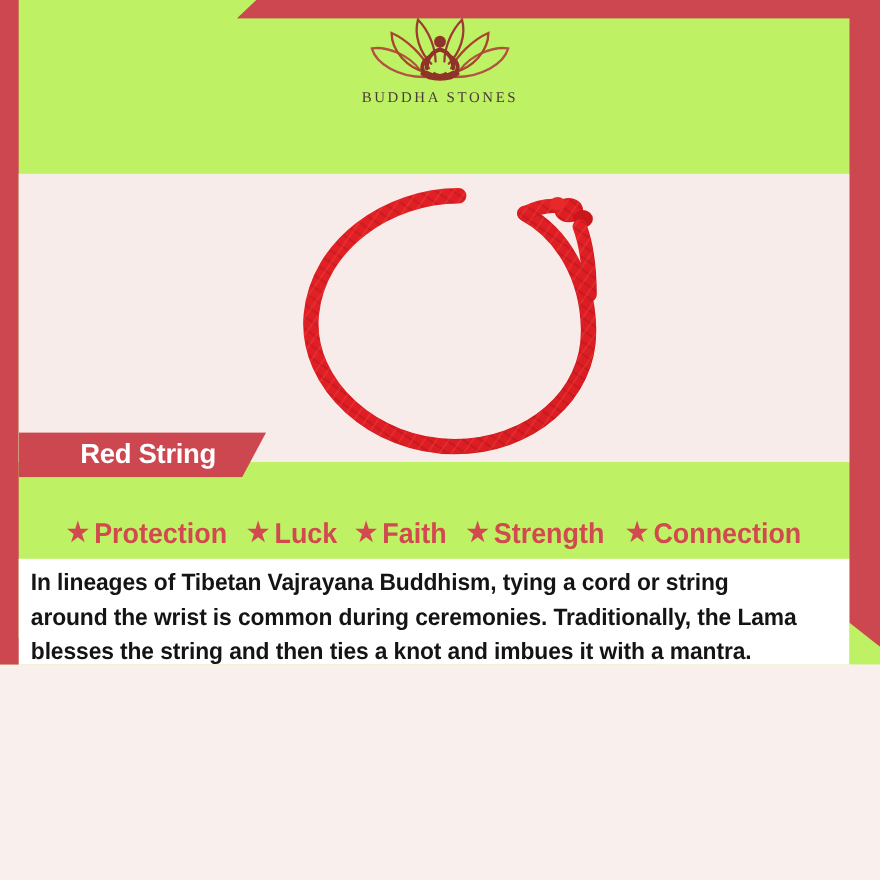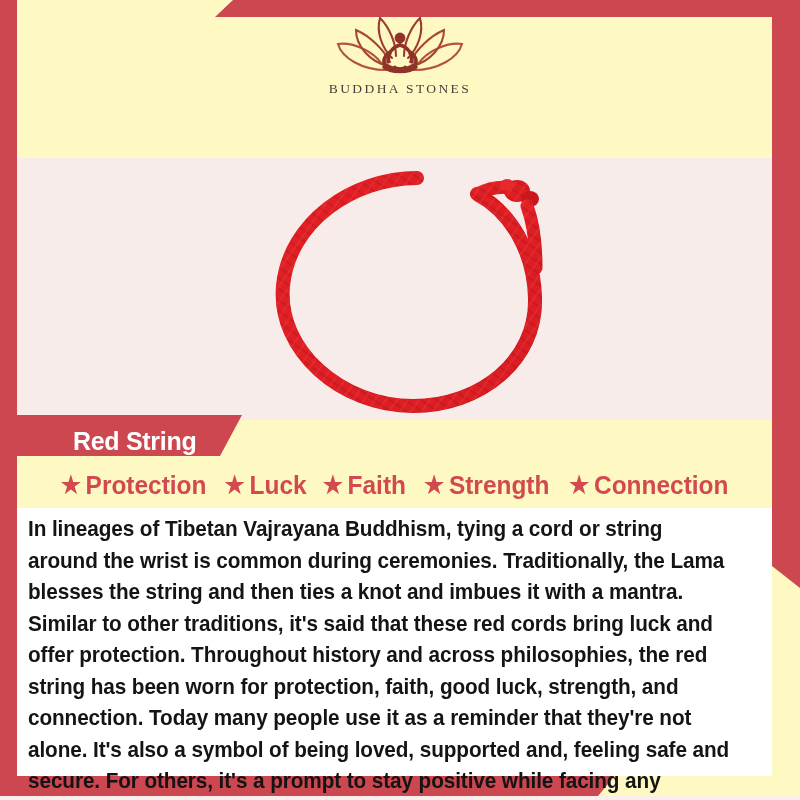--- a/index.html
+++ b/index.html
@@ -10,22 +10,22 @@
     width: 800px;
     height: 800px;
     font-family: "Liberation Sans", sans-serif;
     background: #f9efec;
     overflow: hidden;
   }
 
   #page {
     position: relative;
     width: 800px;
-    height: 796px;
-    background: #fef9c3;
+    height: 604px;
+    background: #bef264;
     overflow: hidden;
   }
 
   
   .deco-top-band {
     position: absolute;
     top: 0;
     left: 215px;
     width: 585px;
     height: 17px;
@@ -119,28 +119,28 @@
     position: absolute;
     left: 232px;
     top: 6px;
     width: 340px;
     height: 260px;
   }
 
   
   .banner {
     position: absolute;
-    top: 415px;
+    top: 393px;
     left: 17px;
     width: 225px;
     height: 41px;
     background: #cc4750;
     clip-path: polygon(0 0, 100% 0, calc(100% - 22px) 100%, 0 100%);
     display: flex;
-    align-items: flex-end;
+    align-items: center;
   }
   .banner-text {
     margin-left: 56px;
     color: #ffffff;
     font-size: 25px;
     font-weight: bold;
     font-family: "Liberation Sans", sans-serif;
     letter-spacing: -0.3px;
   }
 

